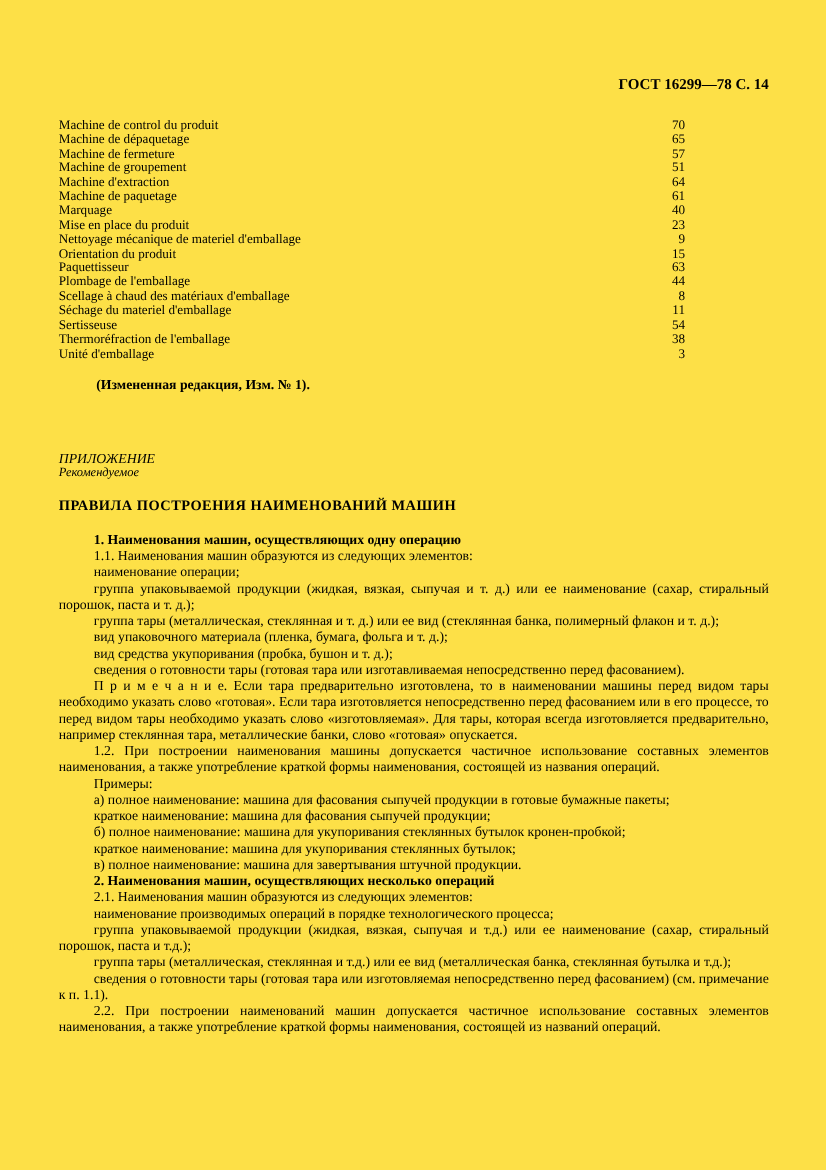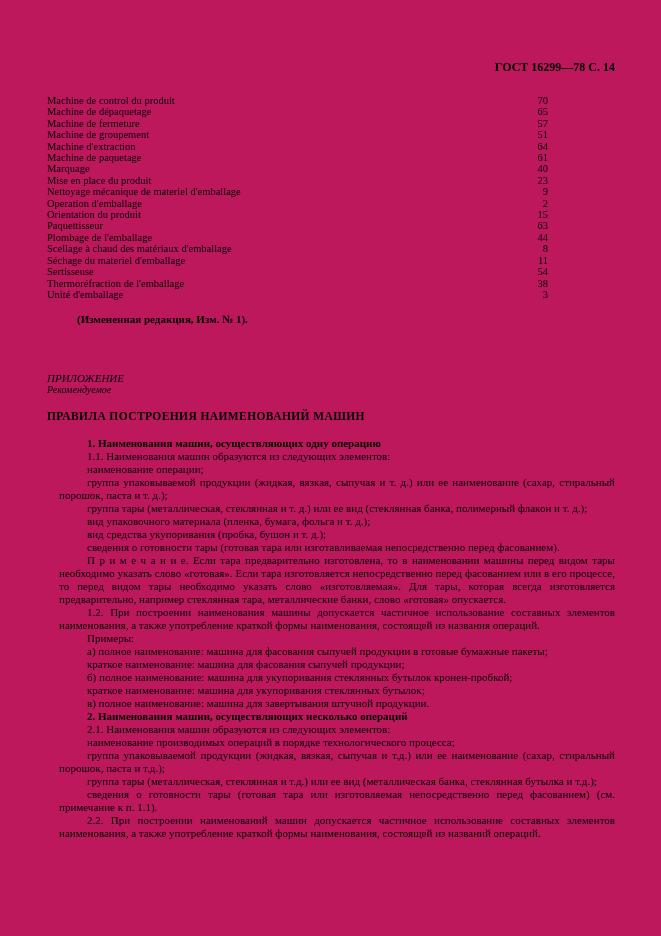--- a/index.html
+++ b/index.html
@@ -7,21 +7,21 @@
   body {
     width: 661px; height: 936px;
     font-family: "Liberation Serif", "DejaVu Serif", serif;
     color: #000;
     overflow: hidden;
   }
   .page {
     position: relative;
     width: 661px; height: 936px;
     padding: 60px 46px 0 47px;
-    background: #be185d;
+    background: #fde047;
   }
   .doc-header {
     text-align: right;
     font-weight: bold;
     font-size: 12px;
     line-height: 14px;
   }
   .index {
     width: 501px;
     margin-top: 21px;
@@ -55,21 +55,21 @@
     font-size: 11.5px;
     letter-spacing: 0.4px;
     line-height: 13px;
   }
   .body-text {
     margin-top: 14px;
     font-size: 11px;
     line-height: 13px;
     text-align: justify;
   }
-  .para { text-indent: 28px; margin-left: 12px; }
+  .para { text-indent: 28px; }
   .para.bold { font-weight: bold; }
 </style>
 </head>
 <body>
 
 <div class="page">
 
   <div class="doc-header">ГОСТ 16299—78 С. 14</div>
 
   <div class="index">
@@ -121,25 +121,20 @@
         <span class="index-spacer"></span>
         <span class="index-page">23</span>
       </div>
 
       <div class="index-row">
         <span class="index-term">Nettoyage mécanique de materiel d'emballage</span>
         <span class="index-spacer"></span>
         <span class="index-page">9</span>
       </div>
 
-      <div class="index-row">
-        <span class="index-term">Operation d'emballage</span>
-        <span class="index-spacer"></span>
-        <span class="index-page">2</span>
-      </div>
 
       <div class="index-row">
         <span class="index-term">Orientation du produit</span>
         <span class="index-spacer"></span>
         <span class="index-page">15</span>
       </div>
 
       <div class="index-row">
         <span class="index-term">Paquettisseur</span>
         <span class="index-spacer"></span>

